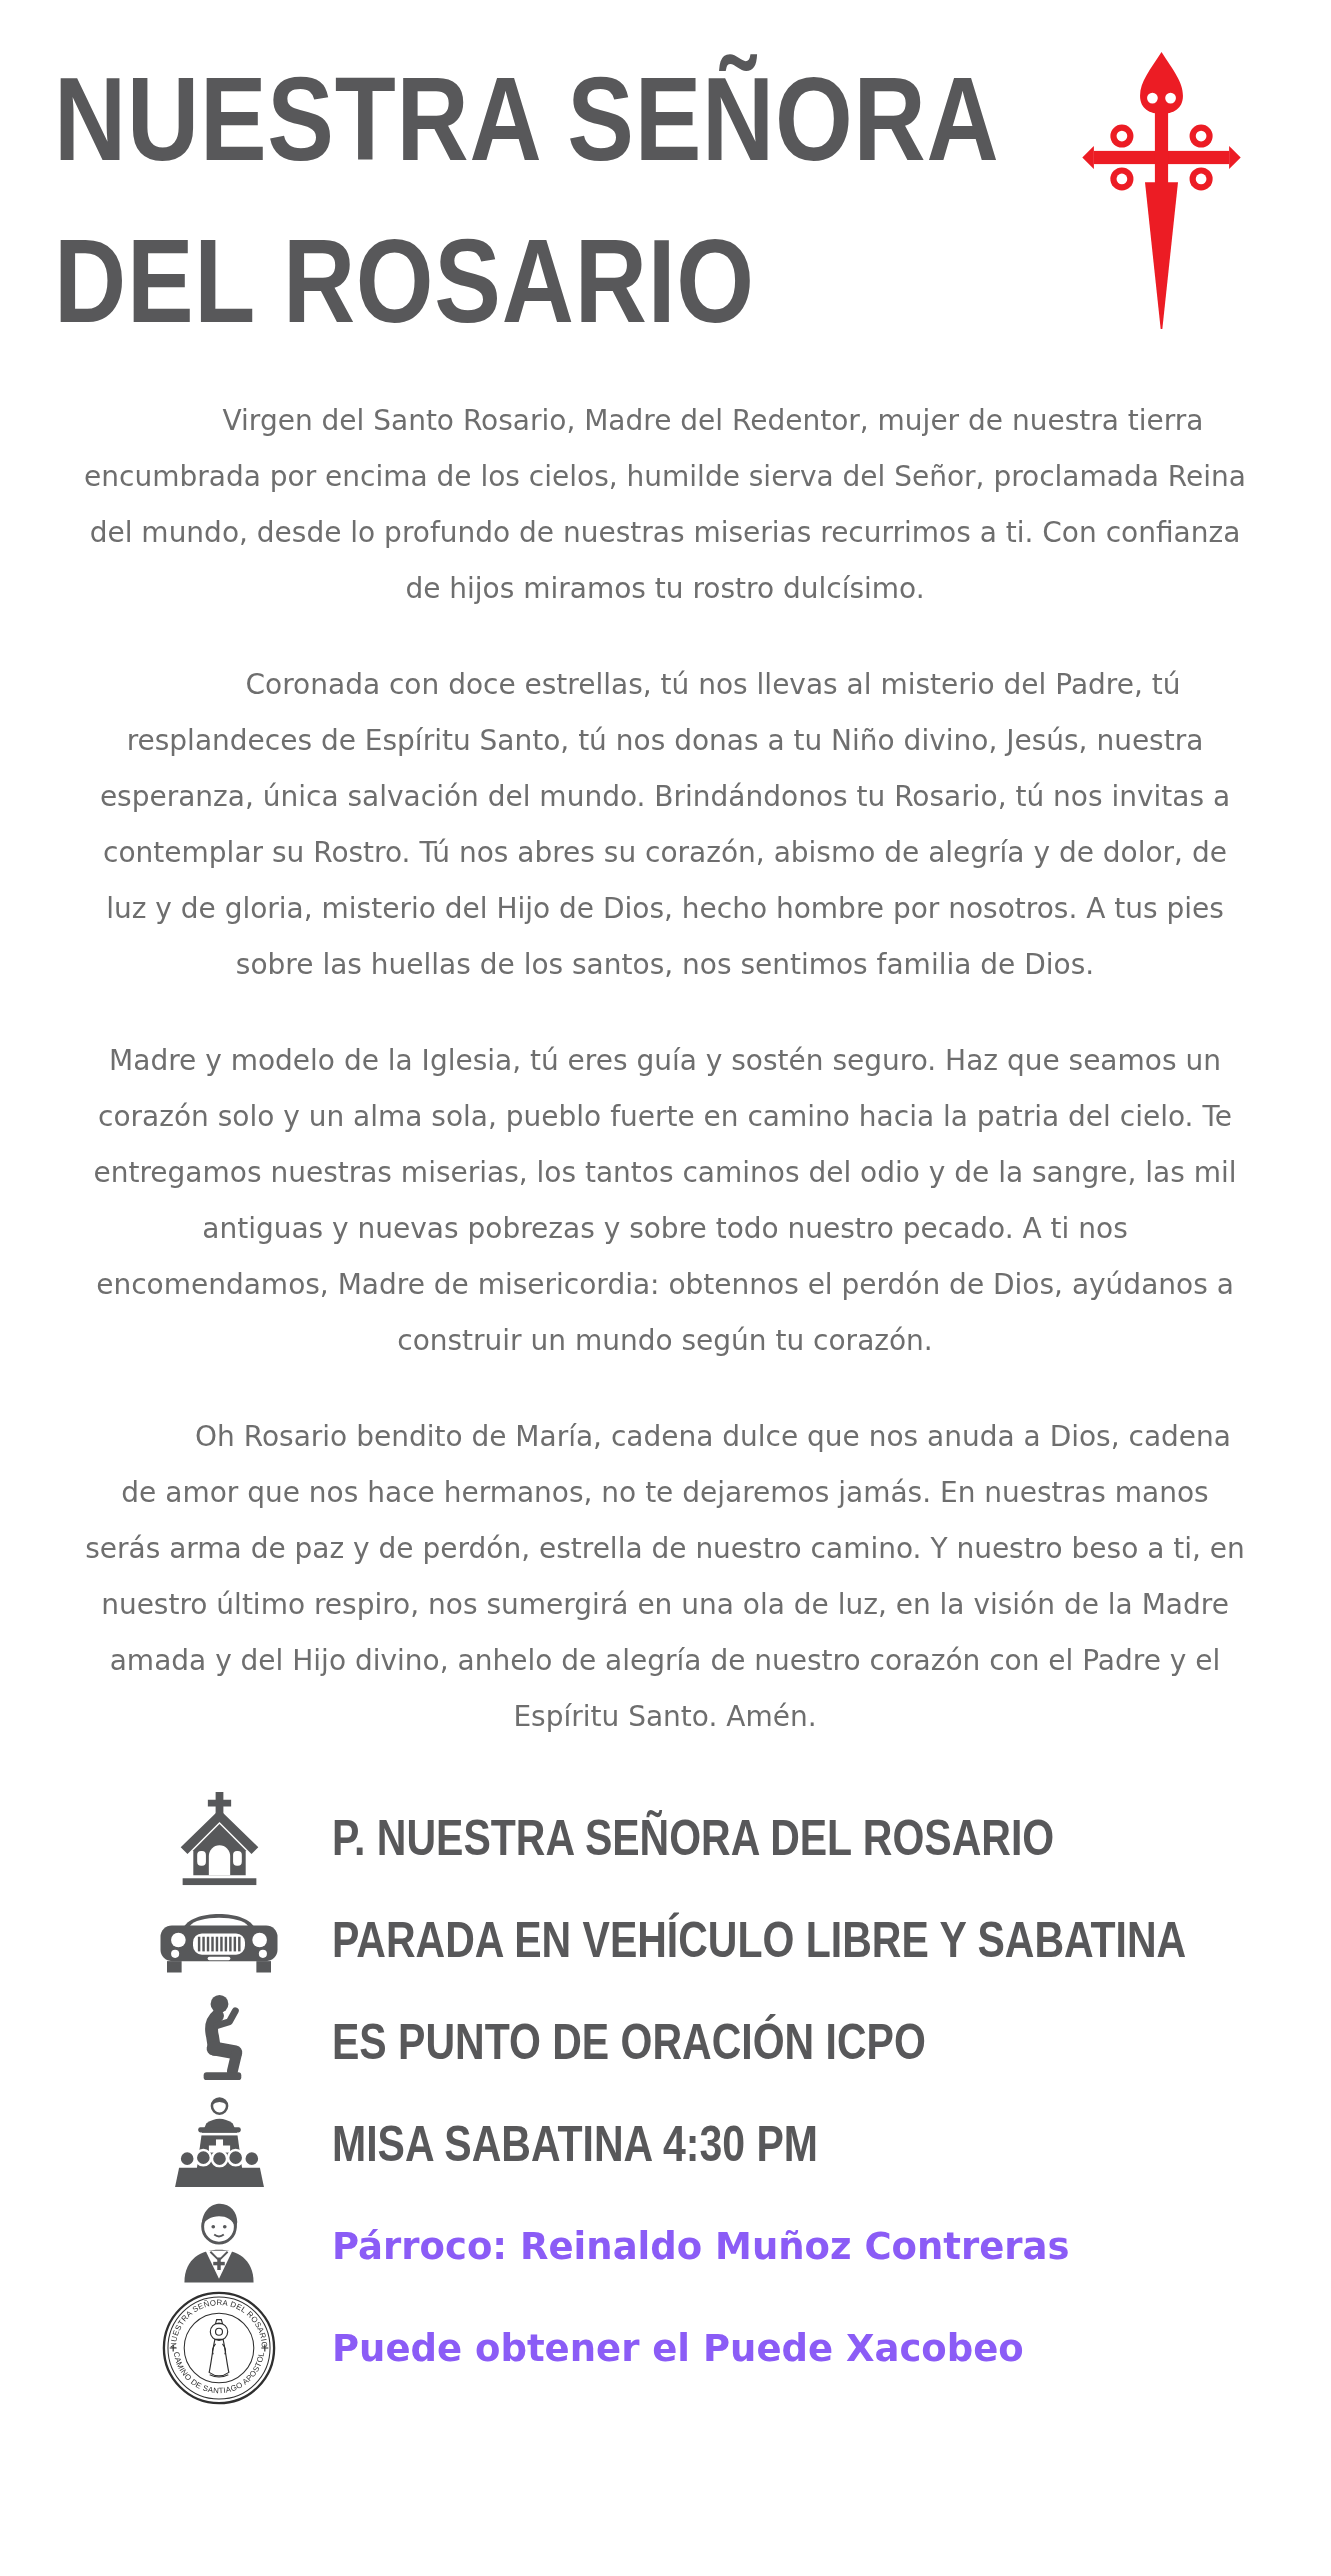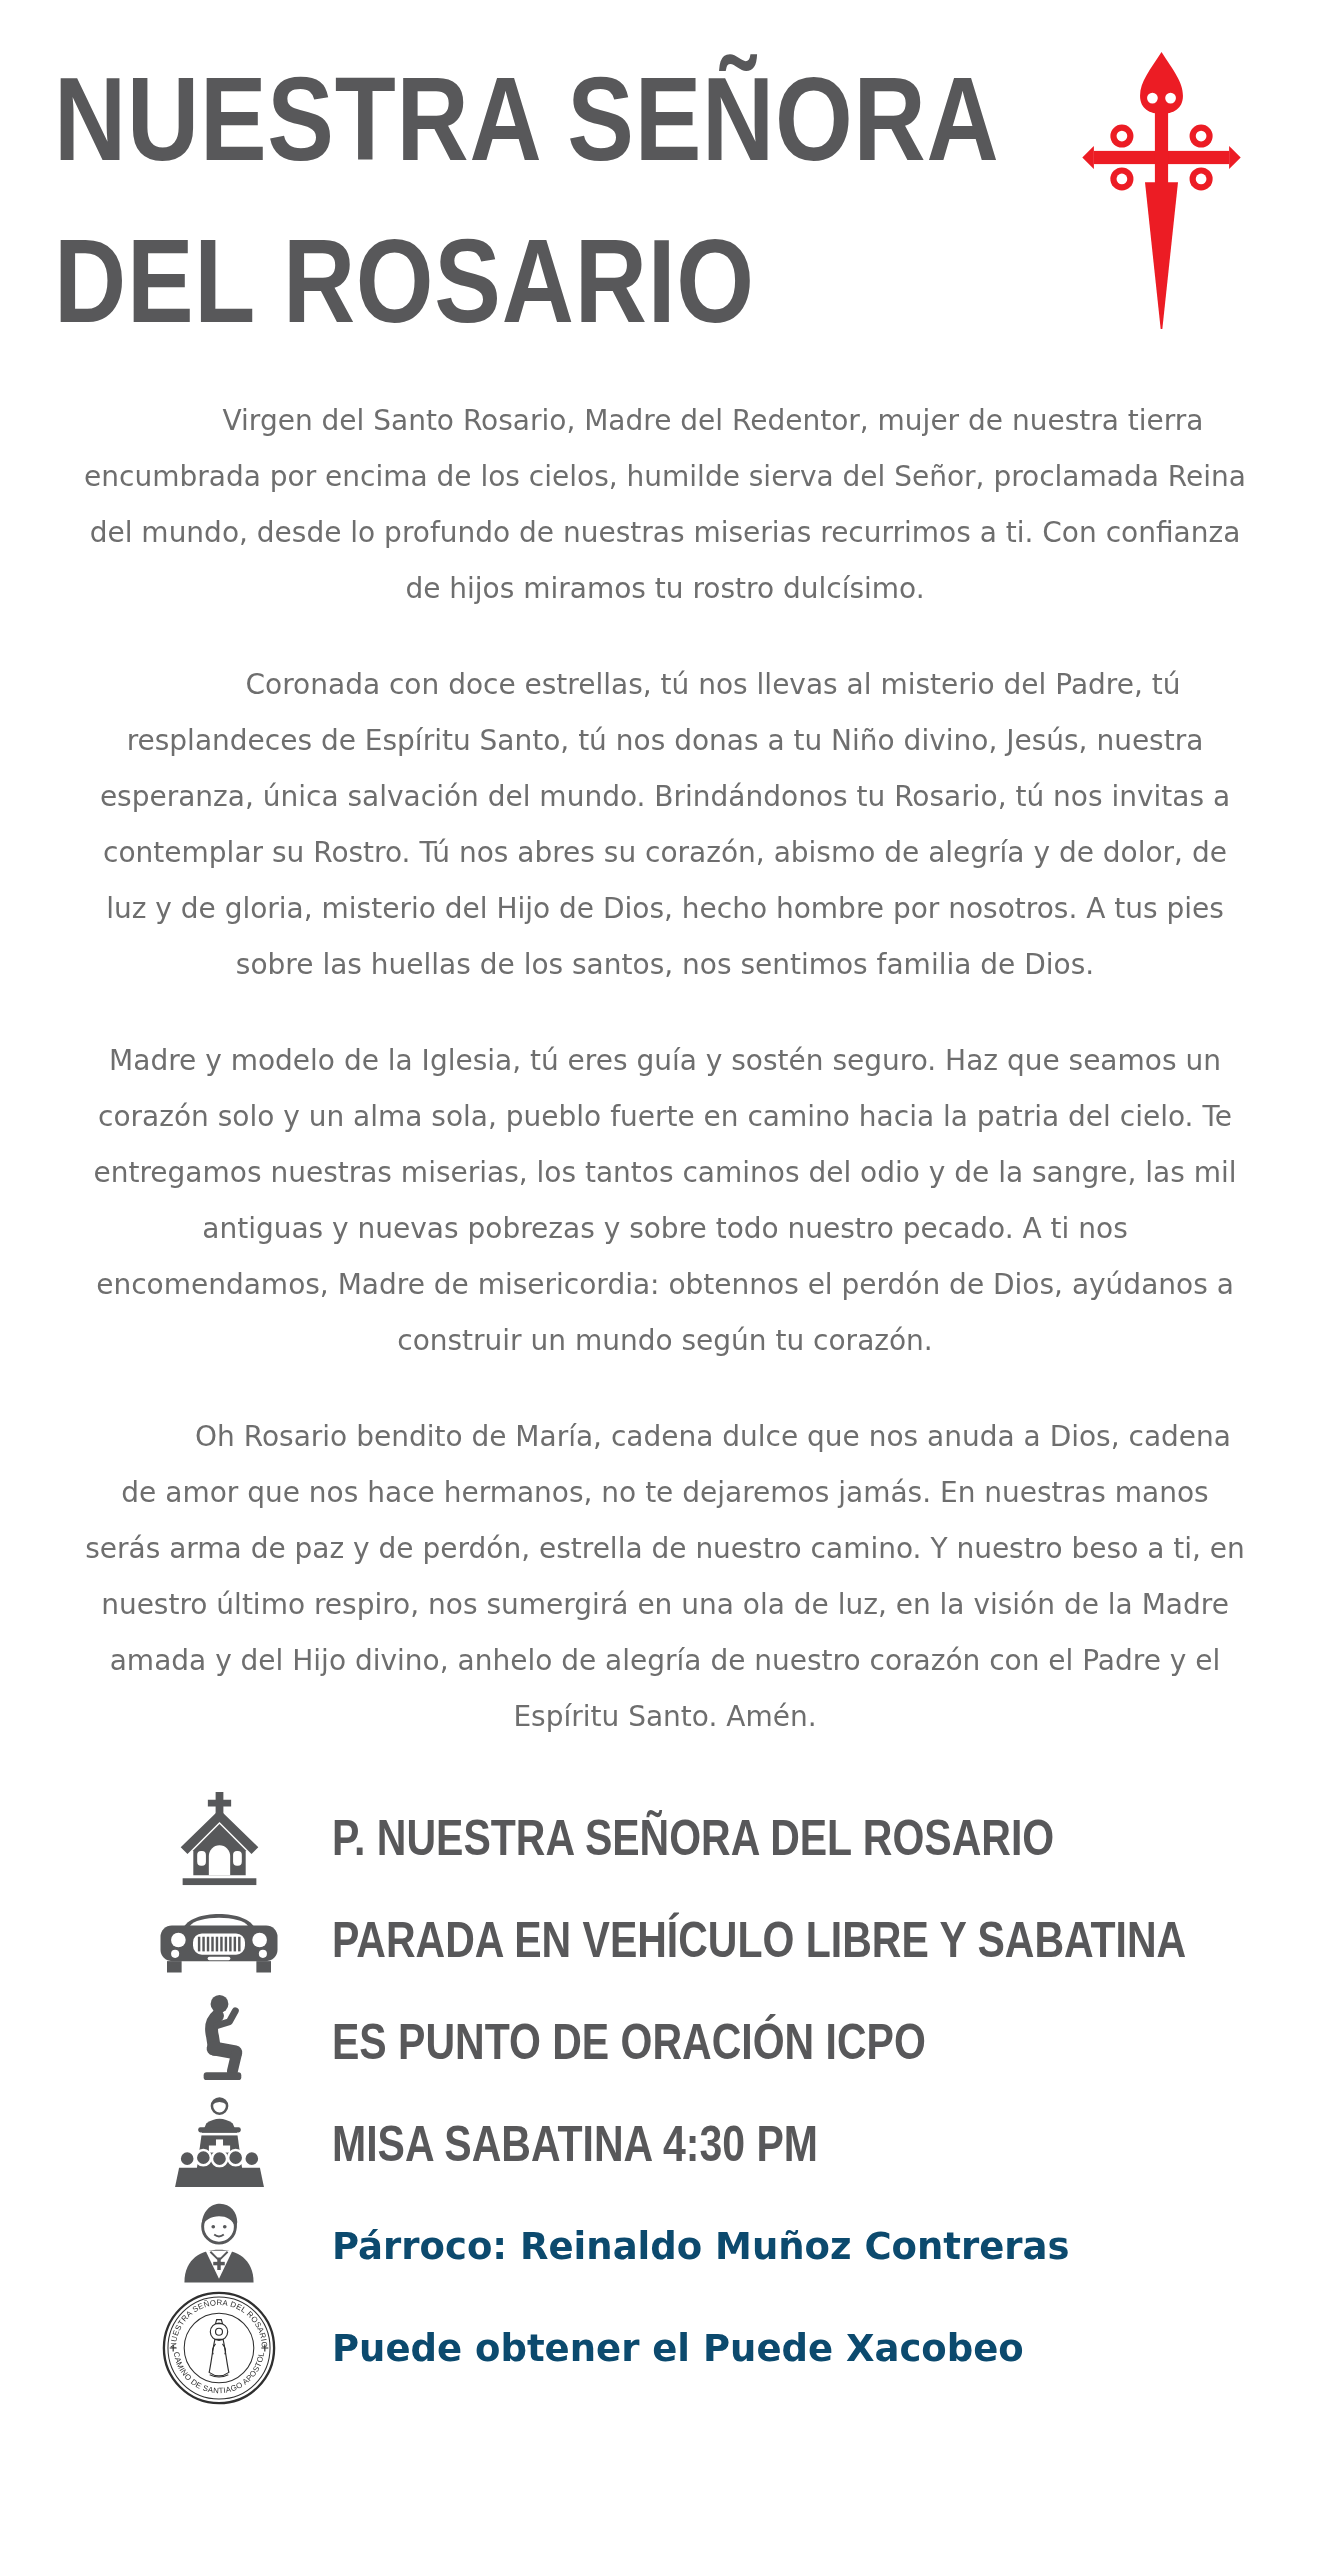--- a/index.html
+++ b/index.html
@@ -16,21 +16,21 @@
             color:#6e6e6e;text-align:center;margin:0 1px 40px 0;}
   .prayer p.indent{text-indent:96px;}
   
   .info-list{position:absolute;top:1787px;left:146px;right:52px;}
   .row{display:flex;align-items:center;height:102px;}
   .icon-cell{flex:0 0 146px;display:flex;justify-content:center;align-items:center;}
   .label-caps{font-family:"Liberation Sans",sans-serif;font-weight:700;font-size:50px;
               color:#58585a;transform:scaleX(0.82);transform-origin:left center;
               white-space:nowrap;margin-left:40px;}
   .label-mixed{font-family:"DejaVu Sans",sans-serif;font-weight:700;font-size:37px;
-               color:#0c4a6e;white-space:nowrap;margin-left:40px;}
+               color:#8b5cf6;white-space:nowrap;margin-left:40px;}
   .ic{fill:#57585a;}
   .ic-stroke{stroke:#57585a;fill:none;}
   .seal-text{font-family:"Liberation Sans",sans-serif;font-size:13.5px;letter-spacing:0.5px;fill:#2f2f2f;}
 </style>
 </head>
 <body>
 
 <div class="page">
 
   <div class="title">

